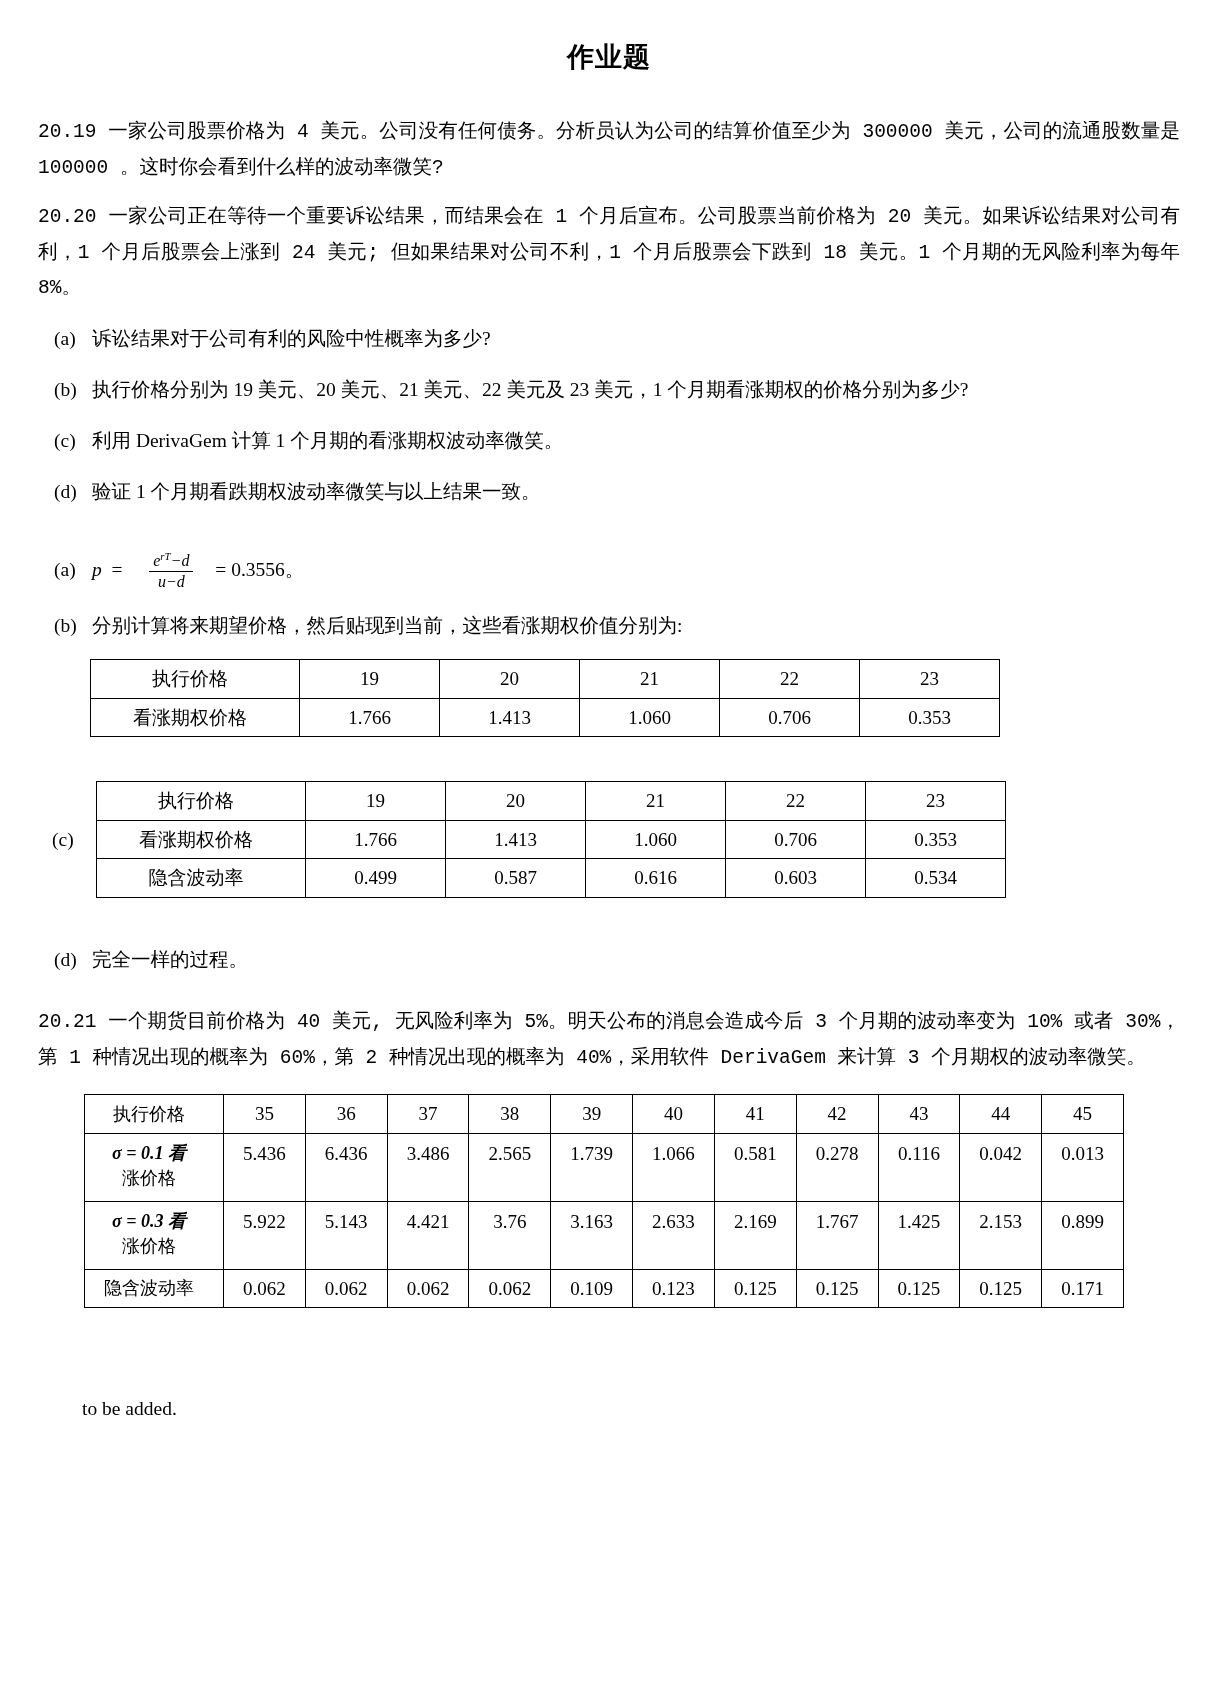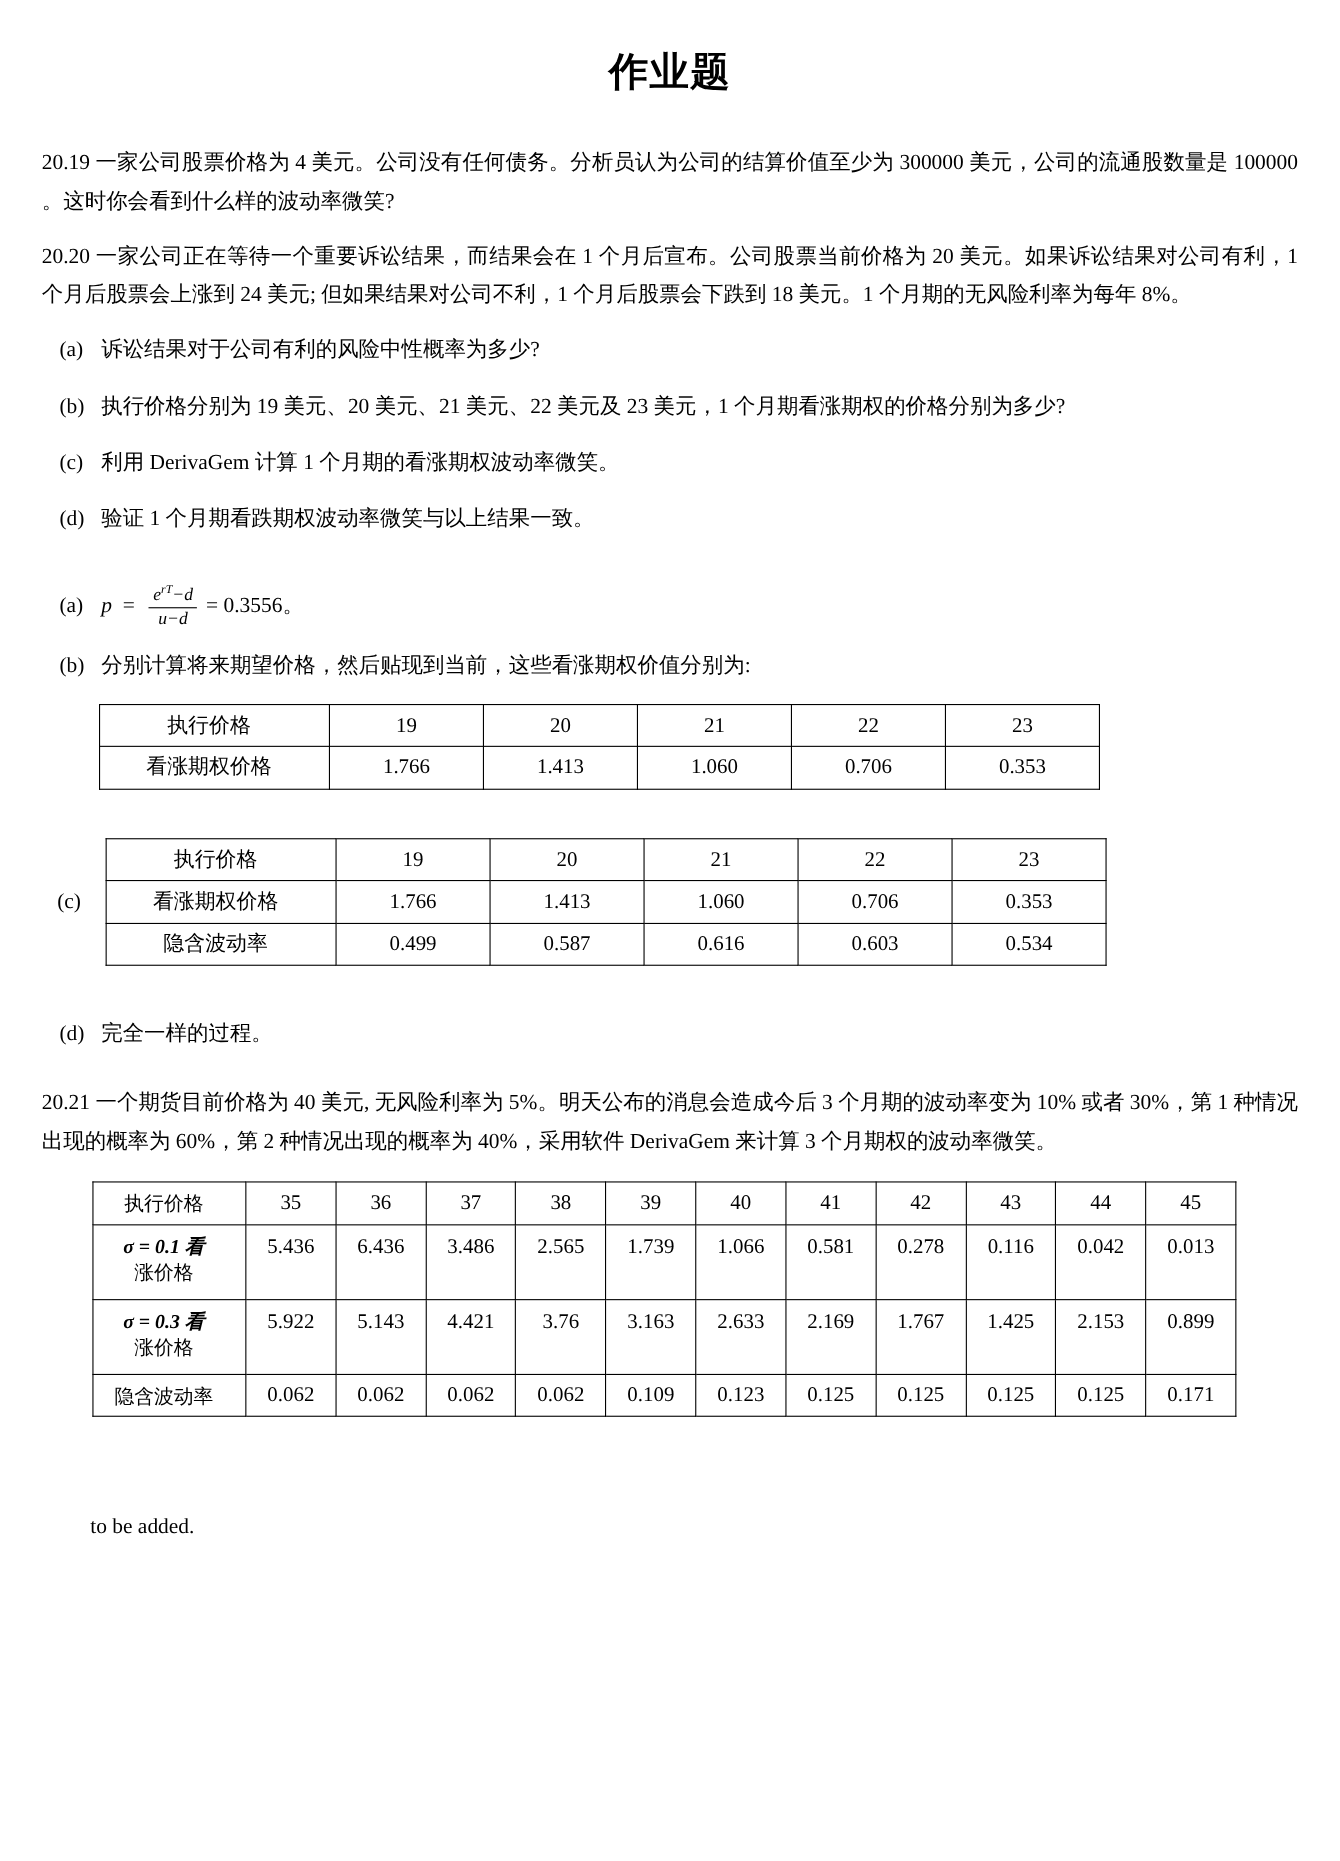--- a/index.html
+++ b/index.html
@@ -18,30 +18,31 @@
   }
   .page {
     position: relative;
     width: 1218px;
     min-height: 1692px;
     box-sizing: border-box;
     padding: 18px 38px 20px 38px;
   }
   .doc-title {
     text-align: center;
-    font-size: 36px;
+    font-size: 27px;
     font-weight: bold;
     margin: 16px 0 34px 0;
     letter-spacing: 1px;
   }
   p.para {
     margin: 0 0 14px 0;
     text-align: justify;
     text-justify: inter-ideograph;
     line-height: 1.82;
+    font-family: Liberation Mono, monospace;
   }
   .indent-ans {
     margin: 0 0 22px 0;
     padding-left: 44px;
     line-height: 1.82;
   }
   .sub-item {
     margin: 0 0 16px 0;
     padding-left: 16px;
     display: flex;
@@ -60,21 +61,21 @@
   .gap-lg { height: 44px; }
 
   
   .math { font-style: italic; font-family: "Liberation Serif", serif; }
   .frac {
     display: inline-block;
     vertical-align: middle;
     text-align: center;
     font-size: 0.82em;
     line-height: 1.12;
-    margin: 0 3px;
+    margin: 0 17px;
     position: relative;
     top: -1px;
   }
   .frac .num { display: block; padding: 0 4px 1px 4px; }
   .frac .den { display: block; border-top: 1.2px solid #000; padding: 1px 4px 0 4px; }
   sup.exp { font-size: 0.68em; vertical-align: super; font-style: italic; }
 
   
   table.grid {
     border-collapse: collapse;

